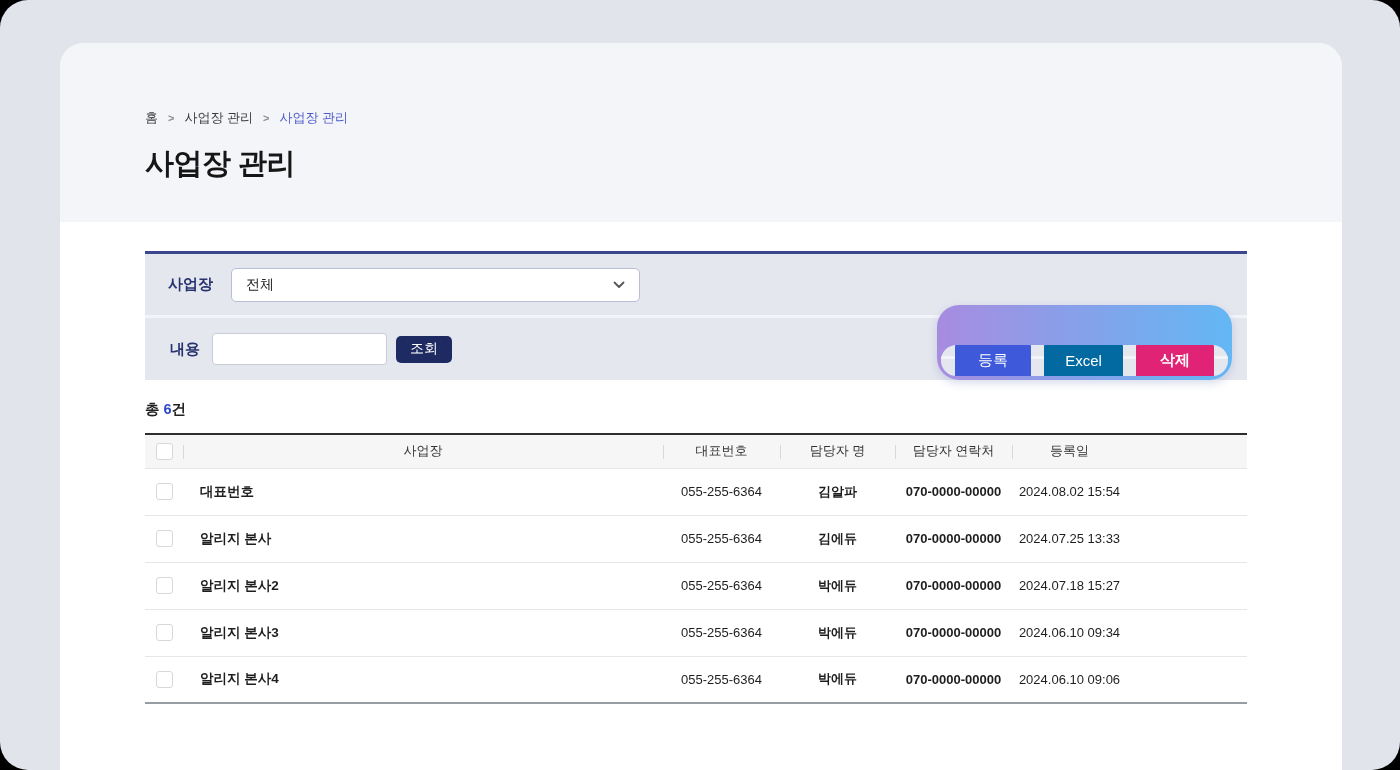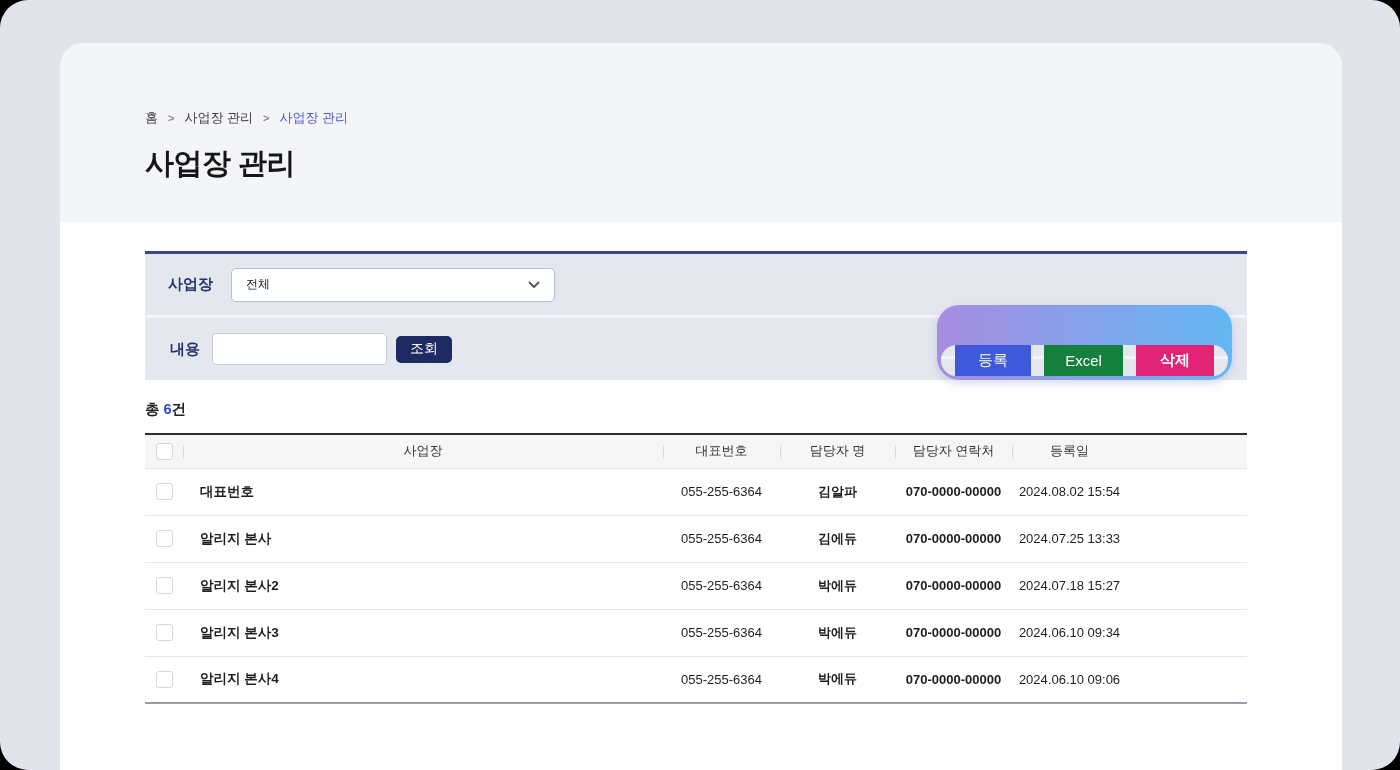--- a/index.html
+++ b/index.html
@@ -24,23 +24,23 @@
   .content { padding:29px 95px 0 85px; }
 
   .filter { border-top:3px solid #3a478f; background:#e5e7ef; position:relative; }
   .f-row { display:flex; align-items:center; }
   .f-row1 { height:64px; border-bottom:3px solid #f3f4f9; padding-left:23px; }
   .f-row2 { height:62px; padding-left:25px; }
   .f-label { font-size:15px; font-weight:700; color:#27336f; }
   .f-row1 .f-label { margin-right:18px; }
   .f-row2 .f-label { margin-right:12px; }
 
-  .select-box { width:324px; height:34px; background:#fff; border:1px solid #b9bdd6;
+  .select-box { width:409px; height:34px; background:#fff; border:1px solid #b9bdd6;
                 border-radius:5px; display:flex; align-items:center; justify-content:space-between;
-                padding:0 14px; font-size:12px; color:#222; cursor:pointer; }
+                padding:0 14px; font-size:14px; color:#222; cursor:pointer; }
   .text-input { width:175px; height:32px; background:#fff; border:1px solid #c9cdda;
                 border-radius:4px; padding:0 10px; font-size:14px; color:#222;
                 font-family:inherit; }
   .search-btn { margin-left:9px; width:56px; height:27px; background:#1e2b63; color:#fff;
                 border:none; border-radius:5px; font-size:14px; cursor:pointer; font-family:inherit; }
 
   
   .annotation { position:absolute; top:51px; right:15px; width:295px; height:75px;
                 border-radius:22px; background:linear-gradient(90deg,#a78ce0,#63b7f4);
                 box-shadow:0 3px 8px rgba(90,110,180,0.25); }
@@ -110,21 +110,21 @@
         </div>
         <div class="f-row f-row2">
           <span class="f-label">내용</span>
           <input class="text-input" type="text" value="" style="">
           <button class="search-btn" style="background: rgb(30, 43, 99);">조회</button>
         </div>
 
         <div class="annotation" style="background: linear-gradient(90deg, rgb(167, 140, 224), rgb(99, 183, 244));">
           <div class="annotation-inner">
             <button class="act-btn btn-register" style="background: rgb(62, 89, 217);">등록</button>
-            <button class="act-btn btn-excel" style="background: #15803d;">Excel</button>
+            <button class="act-btn btn-excel" style="background: #0369a1;">Excel</button>
             <button class="act-btn btn-delete" style="background: rgb(224, 35, 116);">삭제</button>
           </div>
         </div>
       </div>
 
       <div class="summary">
         <span>총 </span><span class="count" style="color: rgb(43, 73, 200);">6</span><span>건</span>
       </div>
 
       <table>

